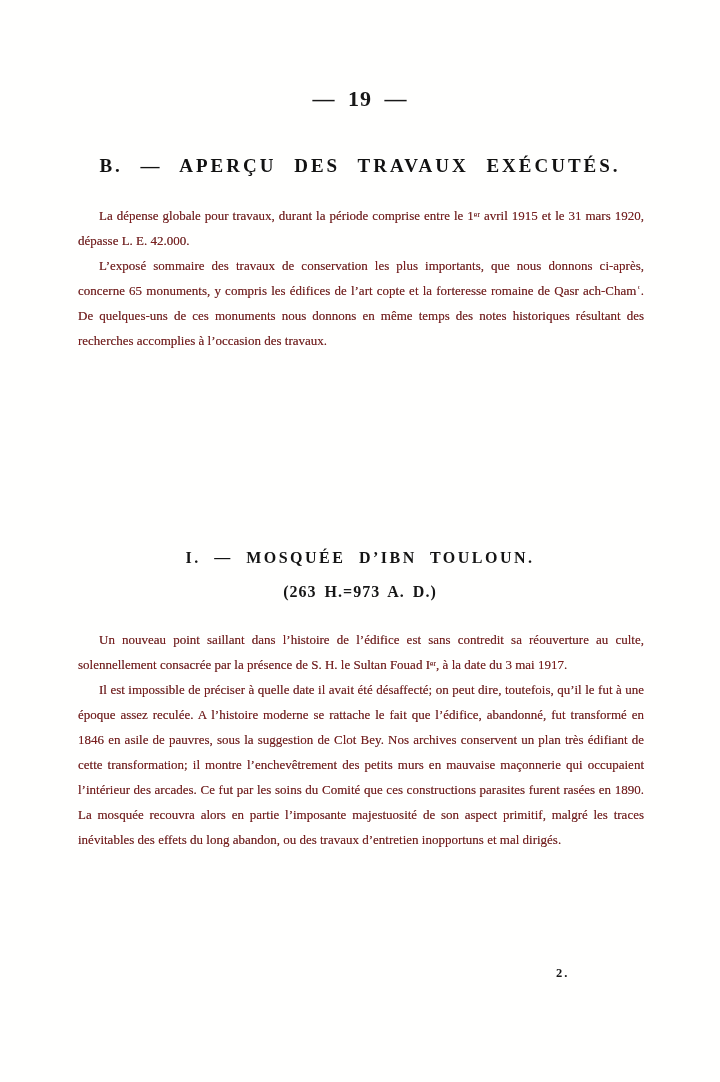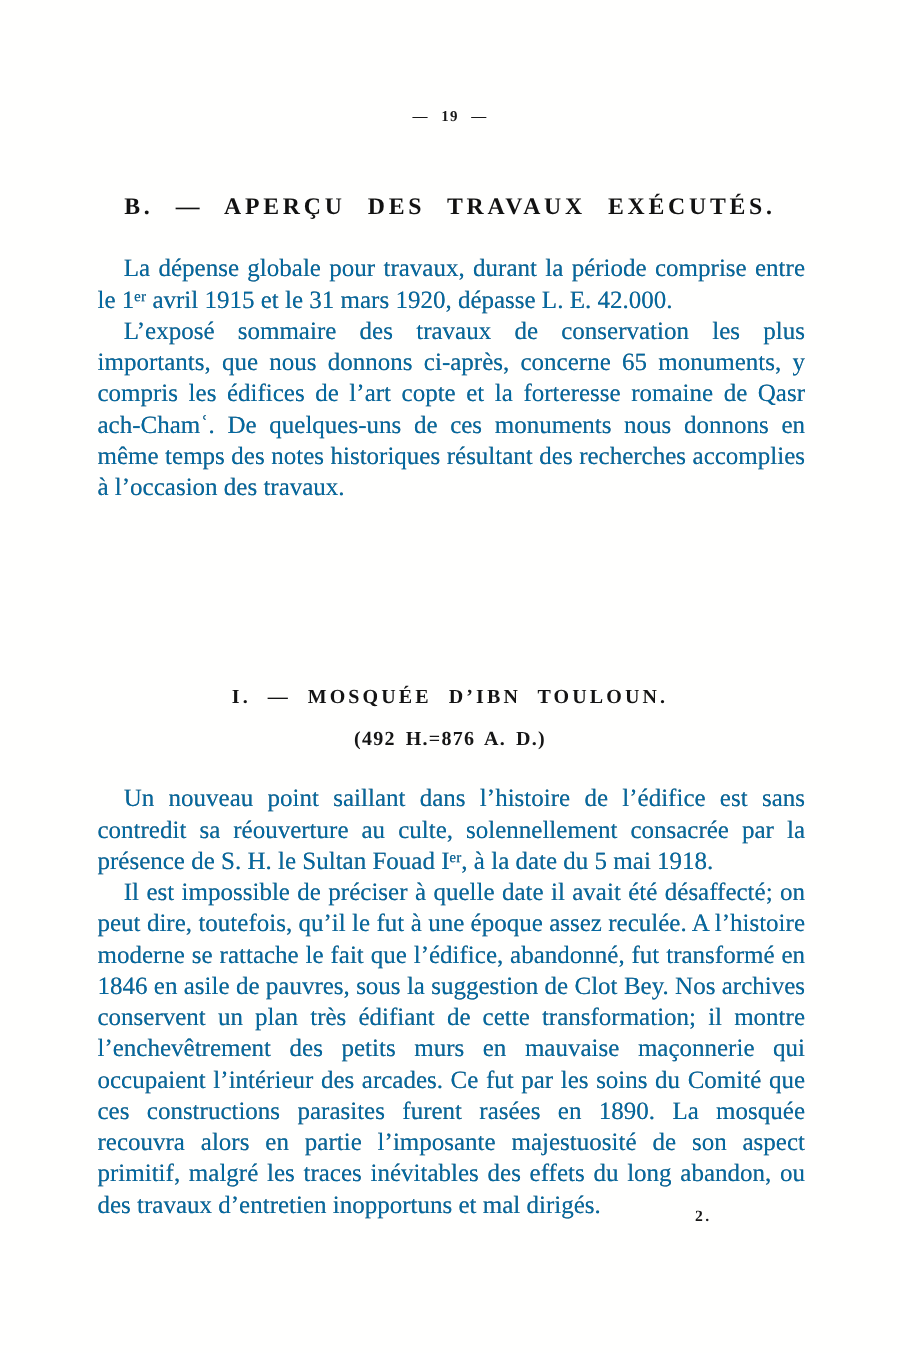--- a/index.html
+++ b/index.html
@@ -18,42 +18,42 @@
     color: #1b1b1b;
   }
   .centered {
     position: absolute;
     left: 0;
     width: 720px;
     text-align: center;
   }
   #page-number {
     top: 86px;
-    font-size: 12px;
+    font-size: 22px;
     font-weight: 700;
     letter-spacing: 1px;
     word-spacing: 6px;
     color: #181818;
   }
   #heading-b {
     top: 155px;
     font-size: 19px;
     font-weight: 700;
     letter-spacing: 3px;
     word-spacing: 10px;
     color: #121212;
   }
   .text-block {
     position: absolute;
     left: 78px;
     width: 566px;
-    font-size: 20px;
+    font-size: 13px;
     line-height: 25px;
     text-align: justify;
-    color: #0369a1;
+    color: #7f1d1d;
     text-shadow: 0 0 0.4px rgba(20,20,20,0.55);
   }
   #section-b-paragraphs { top: 203px; }
   #section-1-paragraphs { top: 627px; }
   .text-block p {
     margin: 0;
     padding: 0;
     text-indent: 21px;
   }
   #heading-1 {
@@ -91,22 +91,22 @@
 
   <div id="heading-b" class="centered">B. — APERÇU DES TRAVAUX EXÉCUTÉS.</div>
 
   <div id="section-b-paragraphs" class="text-block">
       <p>La dépense globale pour travaux, durant la période comprise entre le 1ᵉʳ avril 1915 et le 31 mars 1920, dépasse L. E. 42.000.</p>
       <p>L’exposé sommaire des travaux de conservation les plus importants, que nous donnons ci-après, concerne 65 monuments, y compris les édifices de l’art copte et la forteresse romaine de Qasr ach-Chamʿ. De quelques-uns de ces monuments nous donnons en même temps des notes historiques résultant des recherches accomplies à l’occasion des travaux.</p>
     </div>
 
   <div id="heading-1" class="centered">I. — MOSQUÉE D’IBN TOULOUN.</div>
 
-  <div id="subtitle-1" class="centered">(492 H.=876 A. D.)</div>
+  <div id="subtitle-1" class="centered">(263 H.=973 A. D.)</div>
 
   <div id="section-1-paragraphs" class="text-block">
-      <p>Un nouveau point saillant dans l’histoire de l’édifice est sans contredit sa réouverture au culte, solennellement consacrée par la présence de S. H. le Sultan Fouad Iᵉʳ, à la date du 5 mai 1918.</p>
+      <p>Un nouveau point saillant dans l’histoire de l’édifice est sans contredit sa réouverture au culte, solennellement consacrée par la présence de S. H. le Sultan Fouad Iᵉʳ, à la date du 3 mai 1917.</p>
       <p>Il est impossible de préciser à quelle date il avait été désaffecté; on peut dire, toutefois, qu’il le fut à une époque assez reculée. A l’histoire moderne se rattache le fait que l’édifice, abandonné, fut transformé en 1846 en asile de pauvres, sous la suggestion de Clot Bey. Nos archives conservent un plan très édifiant de cette transformation; il montre l’enchevêtrement des petits murs en mauvaise maçonnerie qui occupaient l’intérieur des arcades. Ce fut par les soins du Comité que ces constructions parasites furent rasées en 1890. La mosquée recouvra alors en partie l’imposante majestuosité de son aspect primitif, malgré les traces inévitables des effets du long abandon, ou des travaux d’entretien inopportuns et mal dirigés.</p>
     </div>
 
   <div id="signature-mark">2.</div>
 
 </div>
 
 </body></html>

